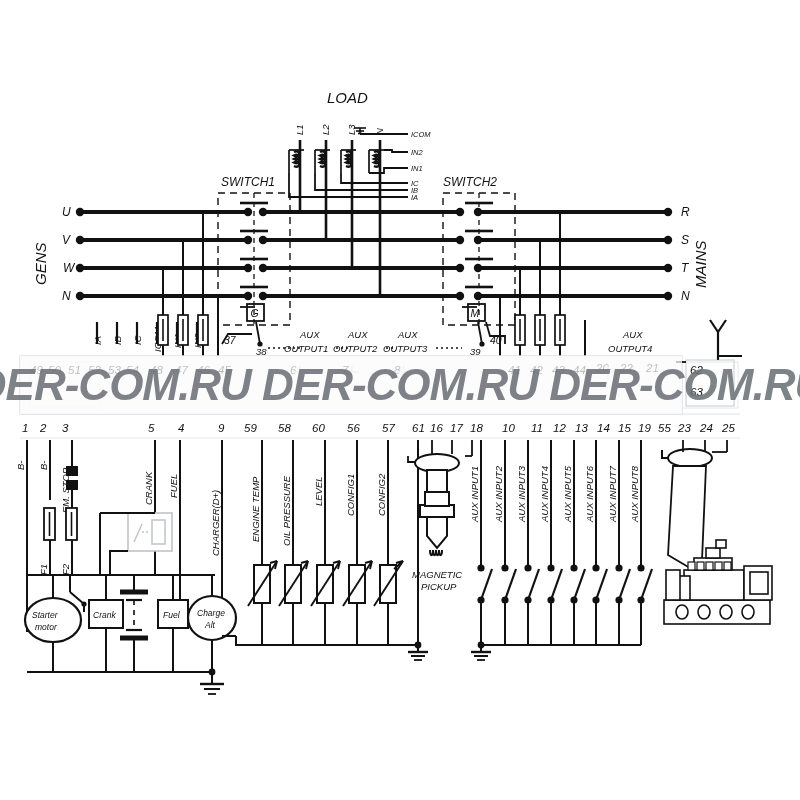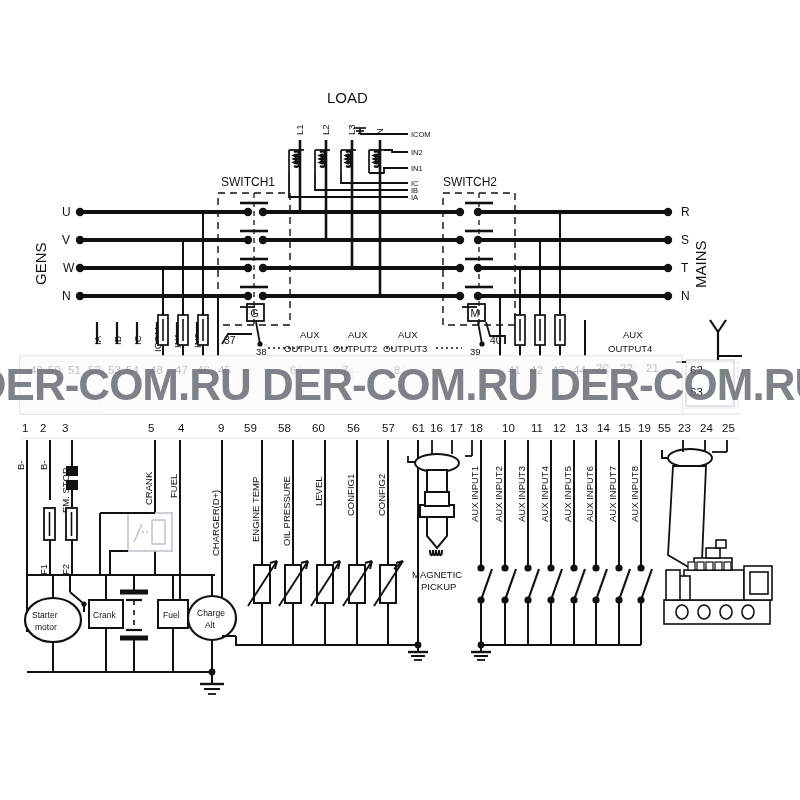--- a/index.html
+++ b/index.html
@@ -1,17 +1,17 @@
 <!DOCTYPE html>
 <html><head>
 <meta charset="utf-8">
 <style>
   html,body{margin:0;padding:0;background:#ffffff;}
   body{width:800px;height:800px;overflow:hidden;font-family:"Liberation Sans",sans-serif;color:#111;}
-  #stage{position:relative;width:800px;height:800px;background:#fff;}
+  #stage{position:relative;width:800px;height:800px;background:#fff;font-style:italic;}
   svg{position:absolute;left:0;top:0;}
   .lbl{font-family:"Liberation Sans",sans-serif;fill:#111;}
   .t9{font-size:9.5px;}
   .t10{font-size:10.5px;}
   .t11{font-size:12px;}
   .t13{font-size:15px;}
   .t8{font-size:8.5px;}
   .t7{font-size:7.5px;}
   .wm{position:absolute;left:0;top:355px;width:800px;height:60px;
       display:flex;align-items:center;justify-content:center;

